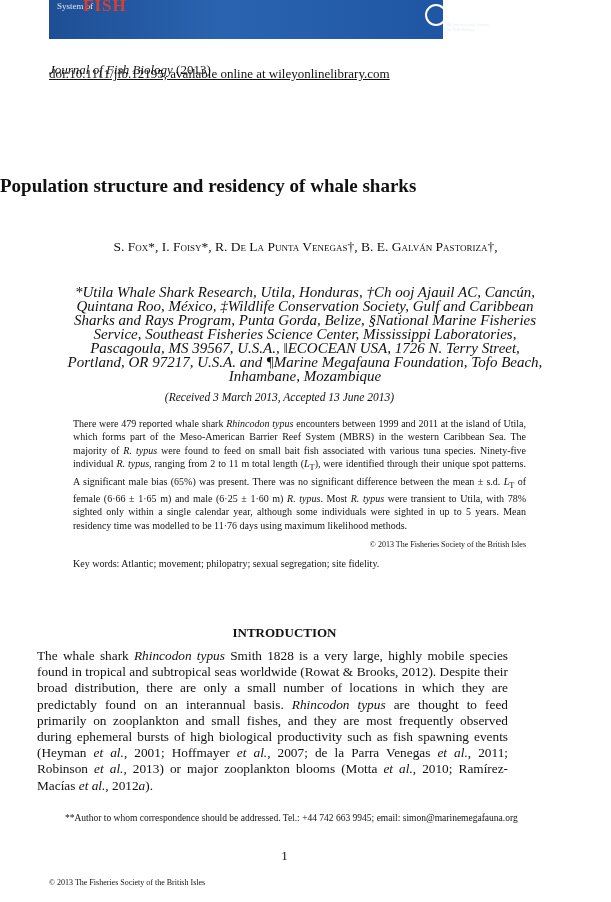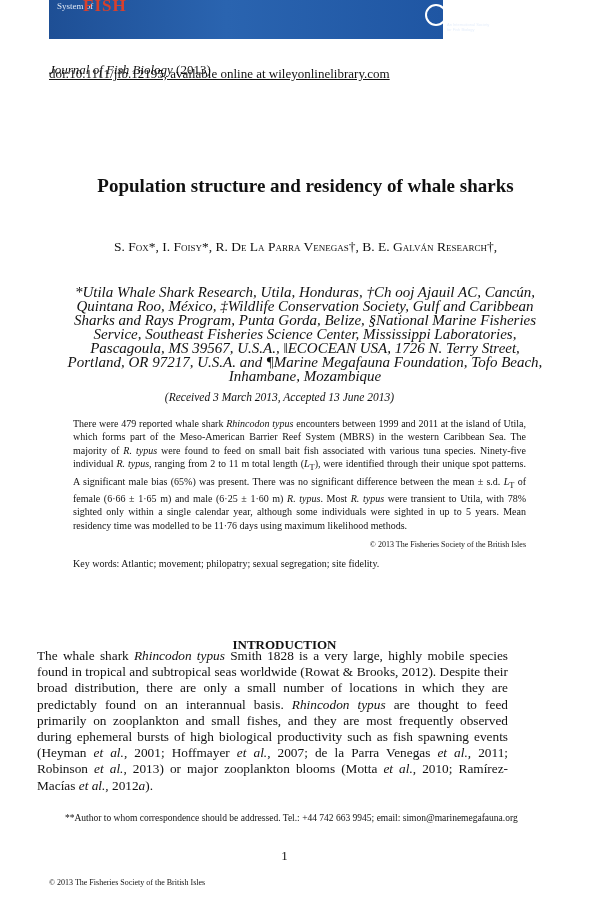--- a/index.html
+++ b/index.html
@@ -12,40 +12,40 @@
   .banner .biology { position: absolute; left: 7px; top: 9px; font-size: 22px; color: #f2f5fa; font-weight: bold; letter-spacing: 0.5px; }
   .fsbi { position: absolute; left: 376px; top: 3px; width: 66px; height: 34px; }
   .fsbi .circ { position: absolute; left: 0; top: 1px; width: 18px; height: 18px; border: 2px solid #fff; border-radius: 50%; }
   .fsbi .name { position: absolute; left: 22px; top: -1px; font-family: "Liberation Sans", sans-serif; font-size: 16px; font-weight: bold; color: #fff; }
   .fsbi .tag { position: absolute; left: 22px; top: 19px; font-family: "Liberation Sans", sans-serif; font-size: 4px; line-height: 5px; color: #e6eefa; width: 44px; }
 
   .jline { position: absolute; left: 49px; top: 62px; font-size: 13px; }
   .jline i { font-style: italic; }
   .doi { position: absolute; left: 49px; top: 66px; font-size: 13px; text-decoration: underline; }
 
-  .title { position: absolute; left: 0; width: 611px; top: 175px; text-align: center;
+  .title { position: absolute; left: 0; width: 611px; top: 175px; 
            font-size: 19px; font-weight: bold; line-height: 22px; }
   .title i { font-style: italic; }
 
   .authors { position: absolute; left: 0; width: 611px; top: 238px; text-align: center;
              font-size: 13.5px; line-height: 18px; font-variant: small-caps; }
   .affil { position: absolute; left: 60px; width: 490px; top: 285px; text-align: center;
            font-size: 15px; line-height: 14px; font-style: italic; }
 
   .received { position: absolute; left: 0; width: 559px; top: 391px; text-align: center;
               font-size: 11.5px; font-style: italic; }
 
   .abstract { position: absolute; left: 73px; width: 453px; top: 417px; font-size: 10px;
               line-height: 13.4px; text-align: justify; }
   .abstract i { font-style: italic; }
   .copyright-abs { position: absolute; left: 73px; width: 453px; top: 540px; text-align: right; font-size: 8px; }
   .keywords { position: absolute; left: 73px; top: 558px; font-size: 10px; }
 
   .intro-head { position: absolute; left: 0; width: 569px; top: 625px; text-align: center;
-                font-size: 13px; font-weight: bold; margin-top: 12px; }
+                font-size: 13px; font-weight: bold; }
   .intro { position: absolute; left: 37px; width: 471px; top: 648px; font-size: 13.3px;
            line-height: 16.2px; text-align: justify; }
   .intro i { font-style: italic; }
 
   .footnote { position: absolute; left: 49px; width: 471px; top: 812px; font-size: 9.5px;
               line-height: 13px; text-align: justify; text-indent: 16px; }
   .pagenum { position: absolute; left: 0; width: 569px; top: 848px; text-align: center; font-size: 13px; }
   .footer { position: absolute; left: 49px; top: 878px; font-size: 8px; }
 </style>
 </head>
@@ -62,21 +62,21 @@
 </div>
 
 <div class="jline"><i>Journal of Fish Biology</i> <span>(2013)</span></div>
 <div class="doi">doi:10.1111/jfb.12195, available online at wileyonlinelibrary.com</div>
 
 <div class="title">
   <div>Population structure and residency of whale sharks</div>
 </div>
 
 <div class="authors">
-  <div>S. Fox*, I. Foisy*, R. De La Parra Venegas†, B. E. Galván Research†,</div>
+  <div>S. Fox*, I. Foisy*, R. De La Punta Venegas†, B. E. Galván Pastoriza†,</div>
 </div>
 
 <div class="affil">*Utila Whale Shark Research, Utila, Honduras, †Ch ooj Ajauil AC, Cancún, Quintana Roo, México, ‡Wildlife Conservation Society, Gulf and Caribbean Sharks and Rays Program, Punta Gorda, Belize, §National Marine Fisheries Service, Southeast Fisheries Science Center, Mississippi Laboratories, Pascagoula, MS 39567, U.S.A., ‖ECOCEAN USA, 1726 N. Terry Street, Portland, OR 97217, U.S.A. and ¶Marine Megafauna Foundation, Tofo Beach, Inhambane, Mozambique</div>
 
 <div class="received">(Received 3 March 2013, Accepted 13 June 2013)</div>
 
 <div class="abstract"><span>There were 479 reported whale shark </span><i>Rhincodon typus</i><span> encounters between 1999 and 2011 at the island of Utila, which forms part of the Meso-American Barrier Reef System (MBRS) in the western Caribbean Sea. The majority of </span><i>R. typus</i><span> were found to feed on small bait fish associated with various tuna species. Ninety-five individual </span><i>R. typus</i><span>, ranging from 2 to 11 m total length (</span><i>L</i><sub>T</sub><span>), were identified through their unique spot patterns. A significant male bias (65%) was present. There was no significant difference between the mean ± s.d. </span><i>L</i><sub>T</sub><span> of female (6·66 ± 1·65 m) and male (6·25 ± 1·60 m) </span><i>R. typus</i><span>. Most </span><i>R. typus</i><span> were transient to Utila, with 78% sighted only within a single calendar year, although some individuals were sighted in up to 5 years. Mean residency time was modelled to be 11·76 days using maximum likelihood methods.</span></div>
 <div class="copyright-abs">© 2013 The Fisheries Society of the British Isles</div>
 <div class="keywords">Key words: Atlantic; movement; philopatry; sexual segregation; site fidelity.</div>
 

